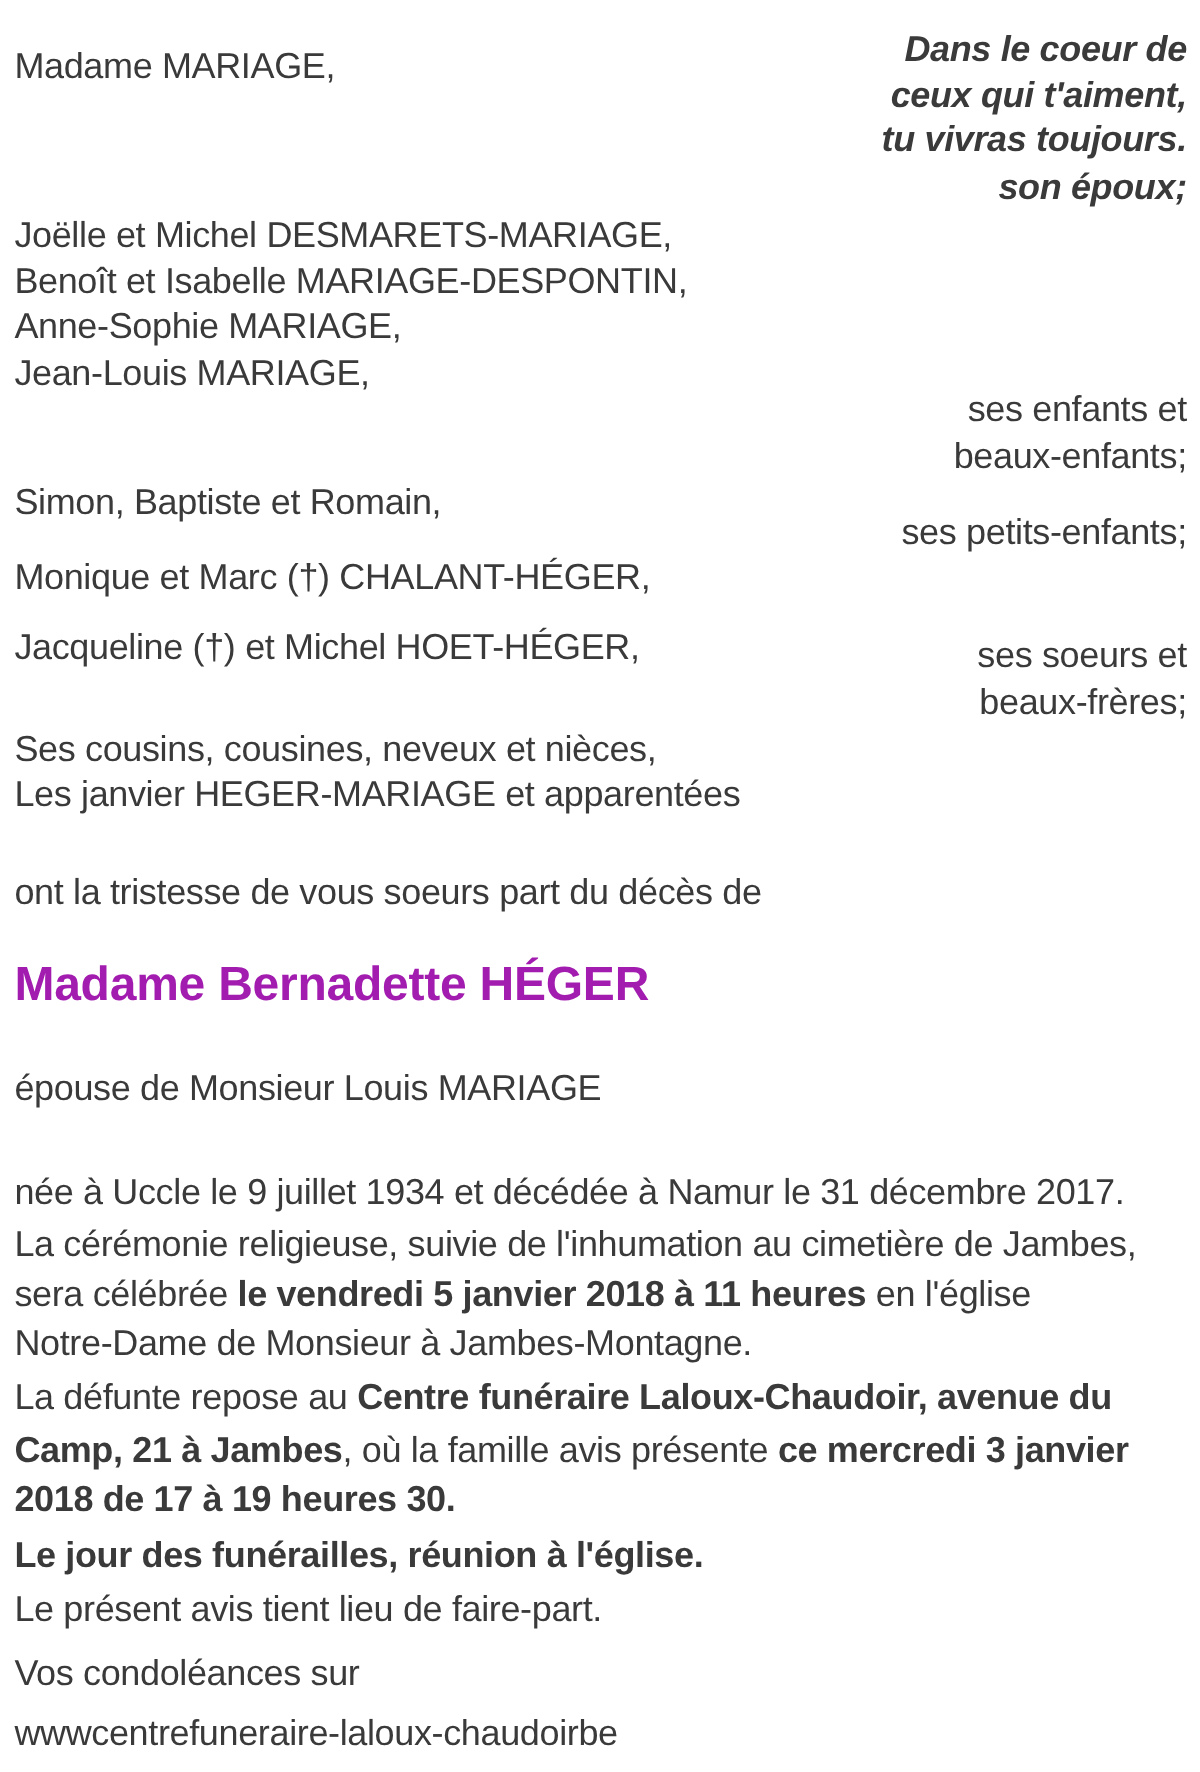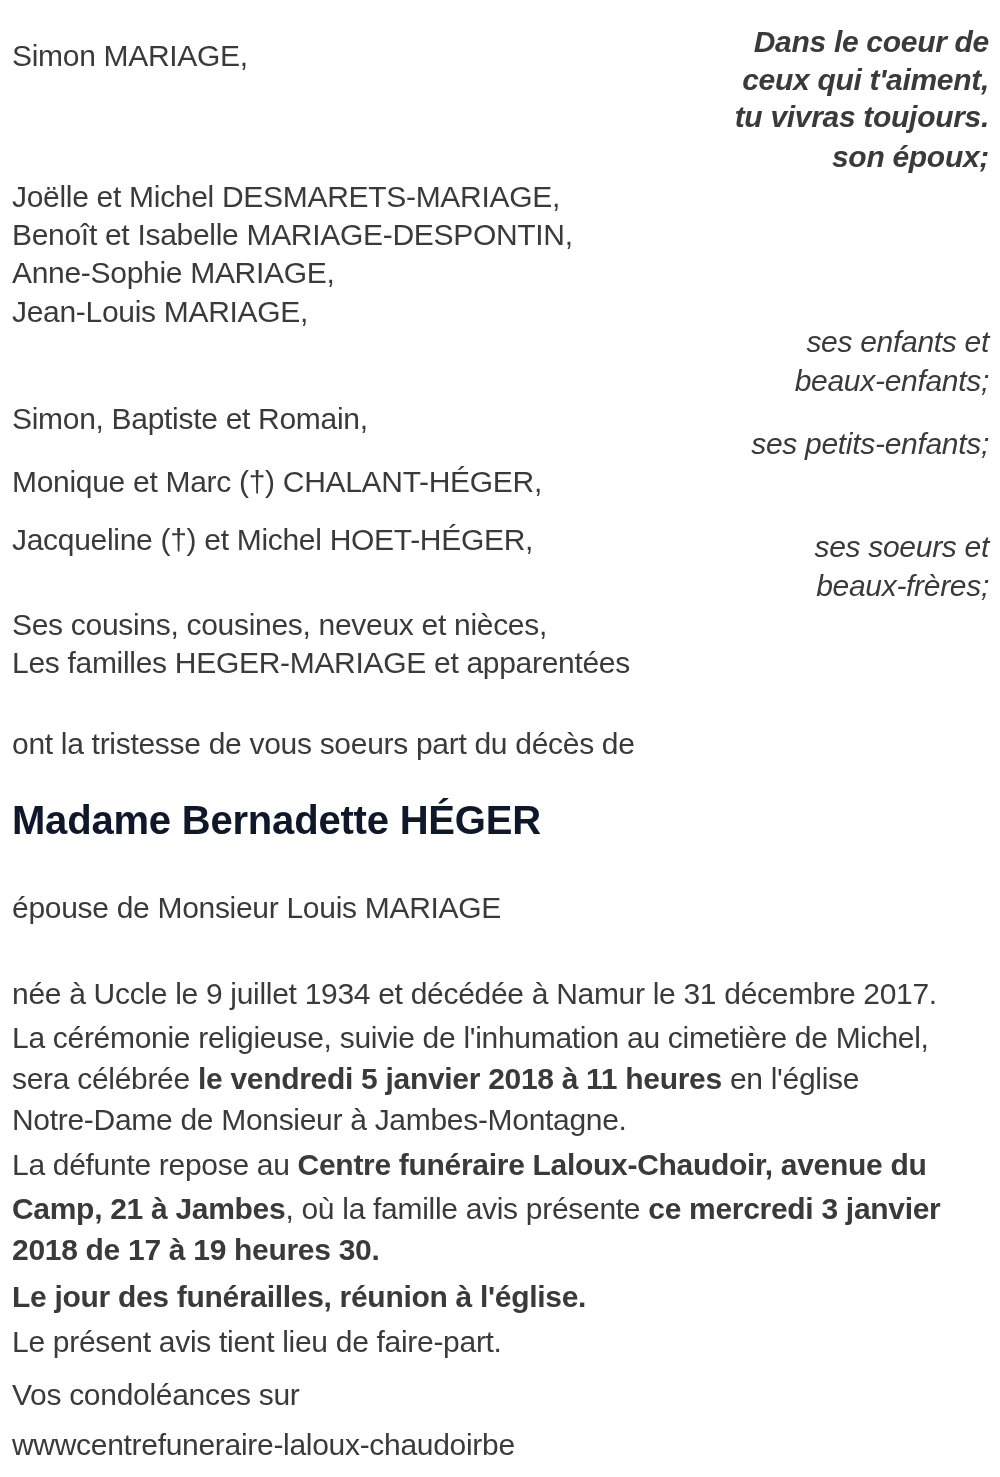--- a/index.html
+++ b/index.html
@@ -16,32 +16,32 @@
     white-space: nowrap;
     font-size: 30px;
     line-height: 1.2;
     letter-spacing: -0.3px;
   }
   .left  { left: 12px; }
   .right { right: 11px; text-align: center; }
   .b     { font-weight: bold; }
   .quote { font-weight: bold; font-style: italic; }
   .attr  { font-style: italic; font-weight: bold; }
-  .role  { font-style: italic; }
+  .role  { }
   .title {
     font-size: 40px;
     font-weight: bold;
-    color: #0f172a;
+    color: #a21caf;
     letter-spacing: -0.2px;
   }
 </style>
 </head>
 <body>
 
-<div class="line left" style="top:38px">Simon MARIAGE,</div>
+<div class="line left" style="top:38px">Madame MARIAGE,</div>
 
 <div class="line right quote" style="top:24px">Dans le coeur de</div>
 <div class="line right quote" style="top:62px">ceux qui t'aiment,</div>
 <div class="line right quote" style="top:99px">tu vivras toujours.</div>
 <div class="line right attr" style="top:139px">son époux;</div>
 
 <div class="line left" style="top:179px">Joëlle et Michel DESMARETS-MARIAGE,</div>
 <div class="line left" style="top:217px">Benoît et Isabelle MARIAGE-DESPONTIN,</div>
 <div class="line left" style="top:255px">Anne-Sophie MARIAGE,</div>
 <div class="line left" style="top:294px">Jean-Louis MARIAGE,</div>
@@ -50,28 +50,28 @@
 
 <div class="line left" style="top:401px">Simon, Baptiste et Romain,</div>
 <div class="line right role" style="top:426px">ses petits-enfants;</div>
 
 <div class="line left" style="top:464px">Monique et Marc (†) CHALANT-HÉGER,</div>
 <div class="line left" style="top:522px">Jacqueline (†) et Michel HOET-HÉGER,</div>
 <div class="line right role" style="top:529px">ses soeurs et</div>
 <div class="line right role" style="top:568px">beaux-frères;</div>
 
 <div class="line left" style="top:607px">Ses cousins, cousines, neveux et nièces,</div>
-<div class="line left" style="top:645px">Les familles HEGER-MARIAGE et apparentées</div>
+<div class="line left" style="top:645px">Les janvier HEGER-MARIAGE et apparentées</div>
 
 <div class="line left" style="top:726px">ont la tristesse de vous soeurs part du décès de</div>
 <h1 class="line left title" style="top:796px; margin:0">Madame Bernadette HÉGER</h1>
 <div class="line left" style="top:890px">épouse de Monsieur Louis MARIAGE</div>
 <div class="line left" style="top:976px">née à Uccle le 9 juillet 1934 et décédée à Namur le 31 décembre 2017.</div>
 
-<div class="line left" style="top:1020px">La cérémonie religieuse, suivie de l'inhumation au cimetière de Michel,</div>
+<div class="line left" style="top:1020px">La cérémonie religieuse, suivie de l'inhumation au cimetière de Jambes,</div>
 <div class="line left" style="top:1061px"><span>sera célébrée </span><span class="b">le vendredi 5 janvier 2018 à 11 heures</span><span> en l'église</span></div>
 <div class="line left" style="top:1102px">Notre-Dame de Monsieur à Jambes-Montagne.</div>
 
 <div class="line left" style="top:1147px"><span>La défunte repose au </span><span class="b">Centre funéraire Laloux-Chaudoir, avenue du</span></div>
 <div class="line left" style="top:1191px"><span class="b">Camp, 21 à Jambes</span><span>, où la famille avis présente </span><span class="b">ce mercredi 3 janvier</span></div>
 <div class="line left b" style="top:1232px">2018 de 17 à 19 heures 30.</div>
 
 <div class="line left b" style="top:1279px">Le jour des funérailles, réunion à l'église.</div>
 <div class="line left" style="top:1324px">Le présent avis tient lieu de faire-part.</div>
 <div class="line left" style="top:1377px">Vos condoléances sur</div>

